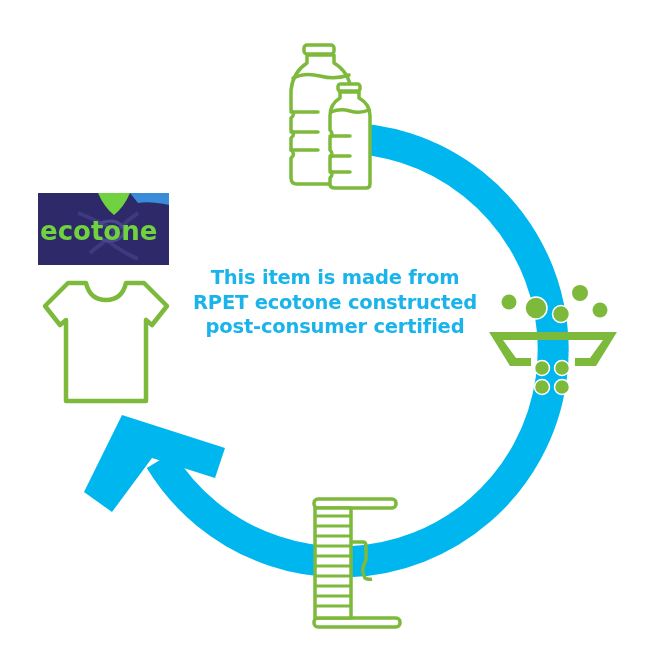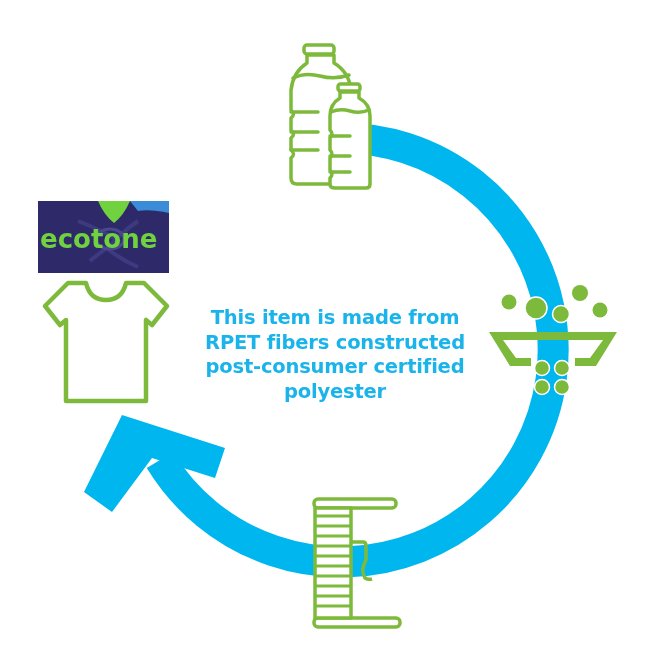--- a/index.html
+++ b/index.html
@@ -3,26 +3,24 @@
   <meta charset="utf-8">
   <style>
     html, body { margin: 0; padding: 0; background: #ffffff; }
     body { width: 670px; height: 670px; position: relative; overflow: hidden; }
     #stage { position: absolute; left: 0; top: 0; width: 670px; height: 670px; }
     .caption {
       position: absolute; left: 180px; top: 266px; width: 310px;
       text-align: center; font-family: "DejaVu Sans", sans-serif;
       font-weight: bold; font-size: 19.5px; line-height: 24.5px;
       letter-spacing: -0.2px;
-      margin-top: 40px;
     }
     .photo {
       position: absolute; left: 38px; top: 193px; width: 131px; height: 72px;
       overflow: hidden;
-      margin-top: 8px;
     }
   </style>
 </head>
 <body>
 
 <div id="stage">
   <svg width="670" height="670" viewBox="0 0 670 670">
 
     <g>
       <path d="M 335 138 A 212 212 0 1 1 160 460" fill="none" stroke="#00b6ef" stroke-width="31"></path>
@@ -91,17 +89,16 @@
       <path d="M 40 20 Q 66 30 80 40 Q 66 48 52 60" fill="none" stroke="#3d3a80" stroke-width="4"></path>
       <path d="M 100 20 Q 80 34 70 48 Q 82 58 100 66" fill="none" stroke="#3d3a80" stroke-width="4"></path>
       <ellipse cx="72" cy="38" rx="14" ry="10" fill="none" stroke="#4a4690" stroke-width="3"></ellipse>
       <text x="2" y="47" font-family="DejaVu Sans, sans-serif" font-weight="bold" font-size="26" fill="#6fd23e">ecotone</text>
     </svg>
   </div>
 
   
   <div class="caption" style="color:#1ab4ea;">
     <div>This item is made from</div>
-    <div>RPET fibers constructed</div>
+    <div>RPET ecotone constructed</div>
     <div>post-consumer certified</div>
-    <div>polyester</div>
   </div>
 </div>
 
 </body></html>

